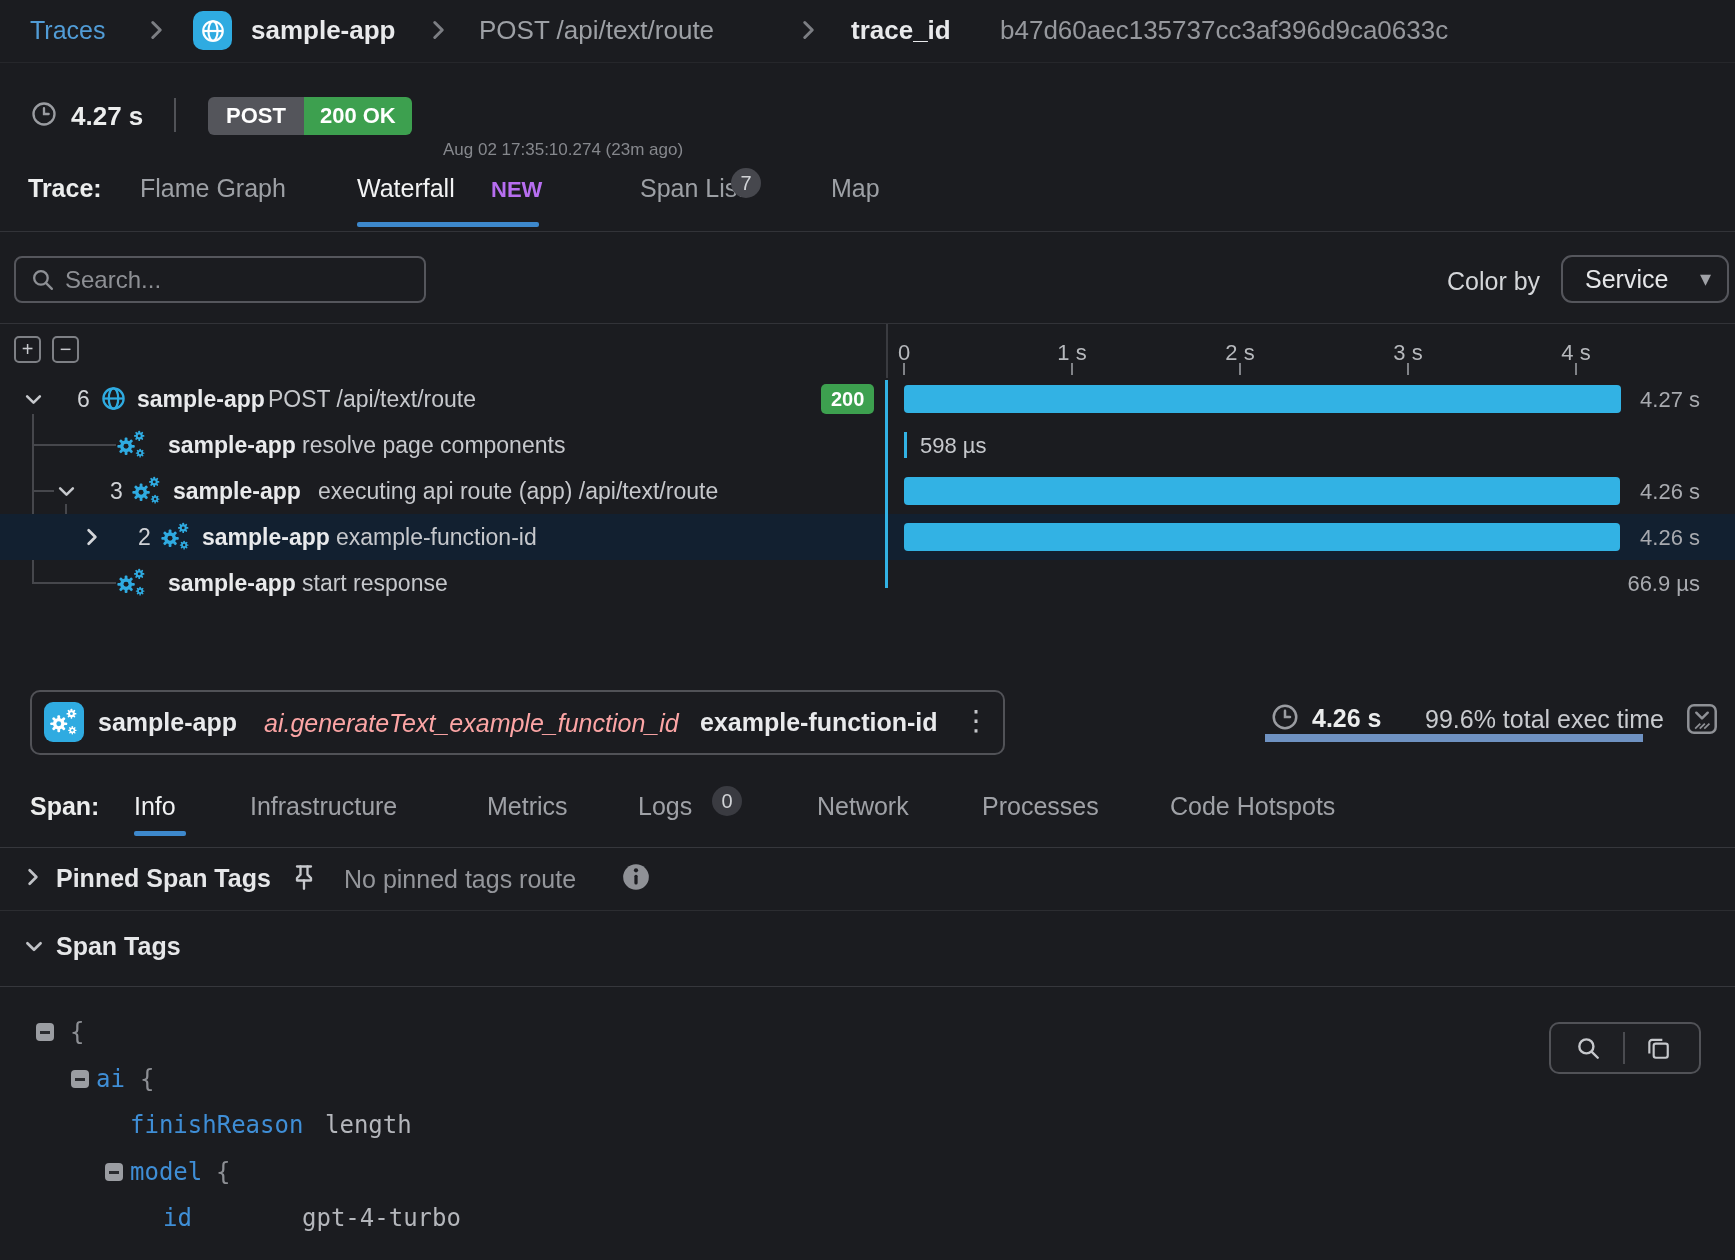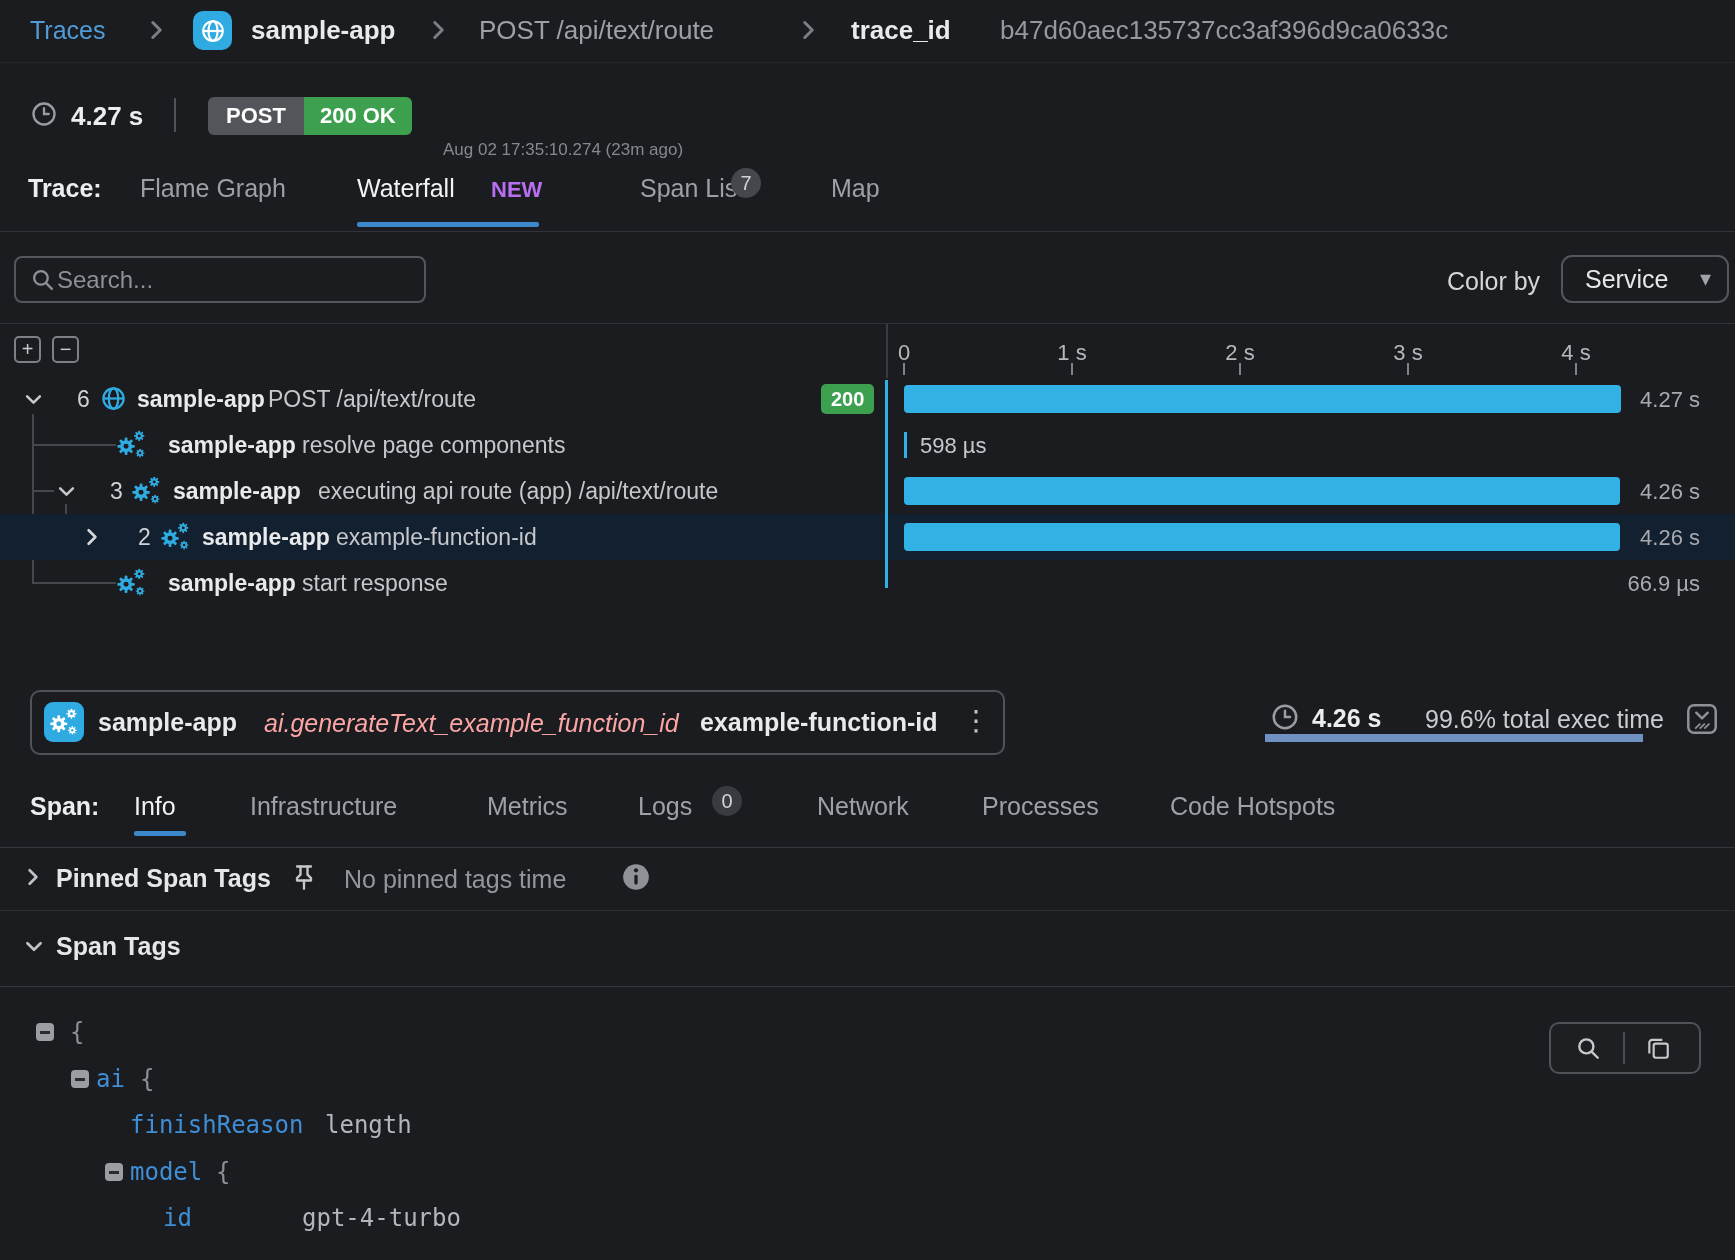--- a/index.html
+++ b/index.html
@@ -19,21 +19,21 @@
   
   .badge-method{height:38px;line-height:38px;padding:0 18px;background:#54555b;border-radius:6px 0 0 6px;font-size:22px;font-weight:700;color:#fff;display:inline-block;}
   .badge-status{height:38px;line-height:38px;padding:0 16px;background:#3da04f;border-radius:0 6px 6px 0;font-size:22px;font-weight:700;color:#fff;display:inline-block;}
   
   .tab{font-size:25px;color:#9da0a5;}
   .tab.active{color:#f2f3f4;}
   .count-pill{border-radius:50%;background:#46474d;color:#d2d4d7;font-size:20px;display:flex;align-items:center;justify-content:center;}
   .underline{background:#3d88cc;border-radius:2px;}
   
   .searchbox{box-sizing:border-box;width:412px;height:47px;border:2px solid #55565c;border-radius:8px;display:flex;align-items:center;padding:0 14px;background:transparent;}
-  .searchbox input{flex:1;margin-left:0;background:transparent;border:none;outline:none;color:#d6d8db;font-size:24px;font-family:"Liberation Sans",sans-serif;}
+  .searchbox input{flex:1;margin-left:8px;background:transparent;border:none;outline:none;color:#d6d8db;font-size:24px;font-family:"Liberation Sans",sans-serif;}
   .searchbox input::placeholder{color:#8e9095;}
   .select{box-sizing:border-box;width:168px;height:48px;border:2px solid #55565c;border-radius:11px;display:flex;align-items:center;padding:0 16px 0 22px;}
   .select .val{flex:1;font-size:25px;color:#e6e7e9;}
   .select .caret{color:#a0a2a7;font-size:22px;}
   
   .sq-btn{box-sizing:border-box;width:27px;height:27px;border:2px solid #7e8085;border-radius:5px;color:#c7c9cd;
           font-size:20px;line-height:22px;text-align:center;}
   .axis-lab{font-size:22px;color:#b6b8bc;width:60px;text-align:center;}
   .tick{width:2px;height:12px;background:#808287;}
   .wrow{position:absolute;left:0;width:1735px;height:46px;}
@@ -306,21 +306,21 @@
   <div class="hline" style="top:847px;background:#36373c;"></div>
 
   <div class="abs" style="left:0;top:852px;width:1735px;height:56px;">
     <svg class="ic abs" style="left:27px;top:16px;color:#c0c2c6;" width="12" height="18">
         <use href="#chevr"></use>
       </svg>
     <span class="abs b" style="left:56px;top:12px;font-size:25px;color:#e6e7e9;">Pinned Span Tags</span>
     <svg class="ic abs" style="left:292px;top:11px;color:#c6c8cc;" width="24" height="28">
         <use href="#pin"></use>
       </svg>
-    <span class="abs" style="left:344px;top:13px;font-size:25px;color:#94969b;">No pinned tags time</span>
+    <span class="abs" style="left:344px;top:13px;font-size:25px;color:#94969b;">No pinned tags route</span>
     <svg class="ic abs" style="left:622px;top:11px;color:#8f9196;" width="28" height="28">
         <use href="#info"></use>
       </svg>
   </div>
   <div class="hline" style="top:910px;background:#2c2d31;"></div>
 
   <div class="abs" style="left:0;top:915px;width:1639px;height:70px;">
     <svg class="ic abs" style="left:25px;top:26px;color:#c0c2c6;" width="18" height="11">
         <use href="#chevd"></use>
       </svg>

